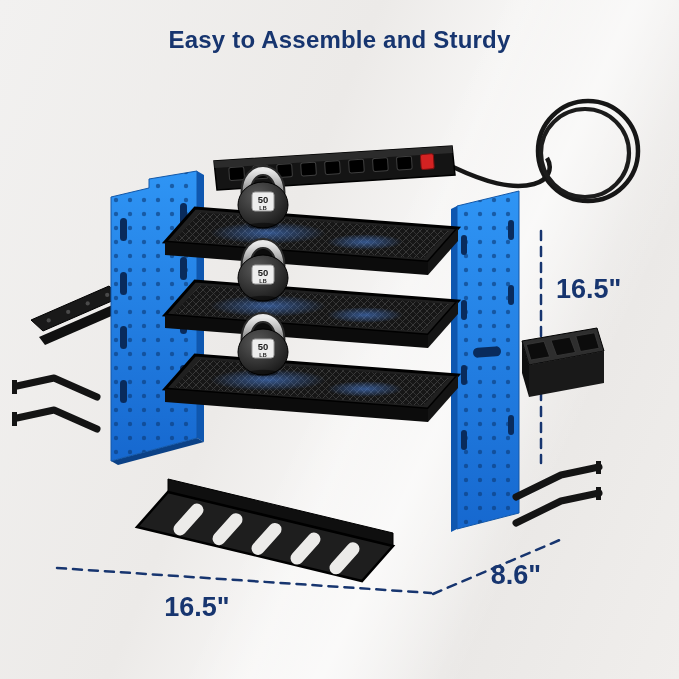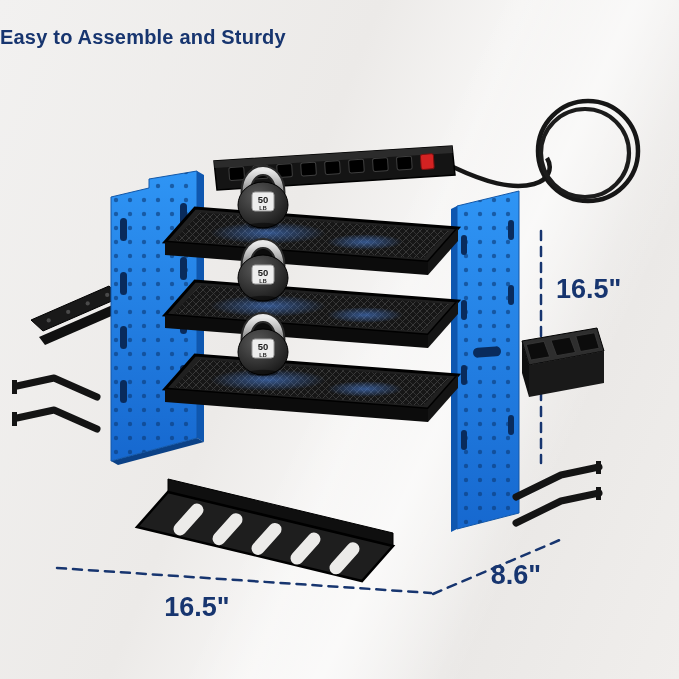--- a/index.html
+++ b/index.html
@@ -4,22 +4,22 @@
 <style>
   html,body{margin:0;padding:0;}
   body{width:679px;height:679px;font-family:"Liberation Sans",sans-serif;}
   .canvas{
     position:relative;width:679px;height:679px;overflow:hidden;
     background:
       linear-gradient(115deg, rgba(255,255,255,0) 50%, rgba(255,255,255,.65) 64%, rgba(255,255,255,0) 78%),
       linear-gradient(112deg,#f2f1f0 0%,#eceae8 40%,#f6f5f4 55%,#eae8e6 75%,#f0eeec 100%);
   }
   .headline{
-    position:absolute;top:26px;left:0;width:100%;margin:0;
-    font-size:20px;font-weight:800;color:#17356f;letter-spacing:.2px;
+    position:absolute;top:26px;left:0;width:100%;margin:0;text-align:center;
+    font-size:24px;font-weight:800;color:#17356f;letter-spacing:.2px;
     font-family:"Liberation Sans",sans-serif;
   }
   svg{position:absolute;top:0;left:0;}
   .dim-label{font-family:"Liberation Sans",sans-serif;font-size:27px;font-weight:800;fill:#17356f;}
   .kb-num{font-family:"Liberation Sans",sans-serif;font-size:9.5px;font-weight:700;fill:#1b1b1b;}
   .kb-unit{font-family:"Liberation Sans",sans-serif;font-size:5.5px;font-weight:700;fill:#1b1b1b;}
   .dash{stroke:#17356f;stroke-width:2.5;stroke-dasharray:9 7;fill:none;stroke-linecap:round;}
   .hook{stroke:#141414;stroke-width:7;fill:none;stroke-linecap:round;stroke-linejoin:round;}
   .slot-cut{stroke:#ecebe9;stroke-width:13;stroke-linecap:round;}
 </style>

